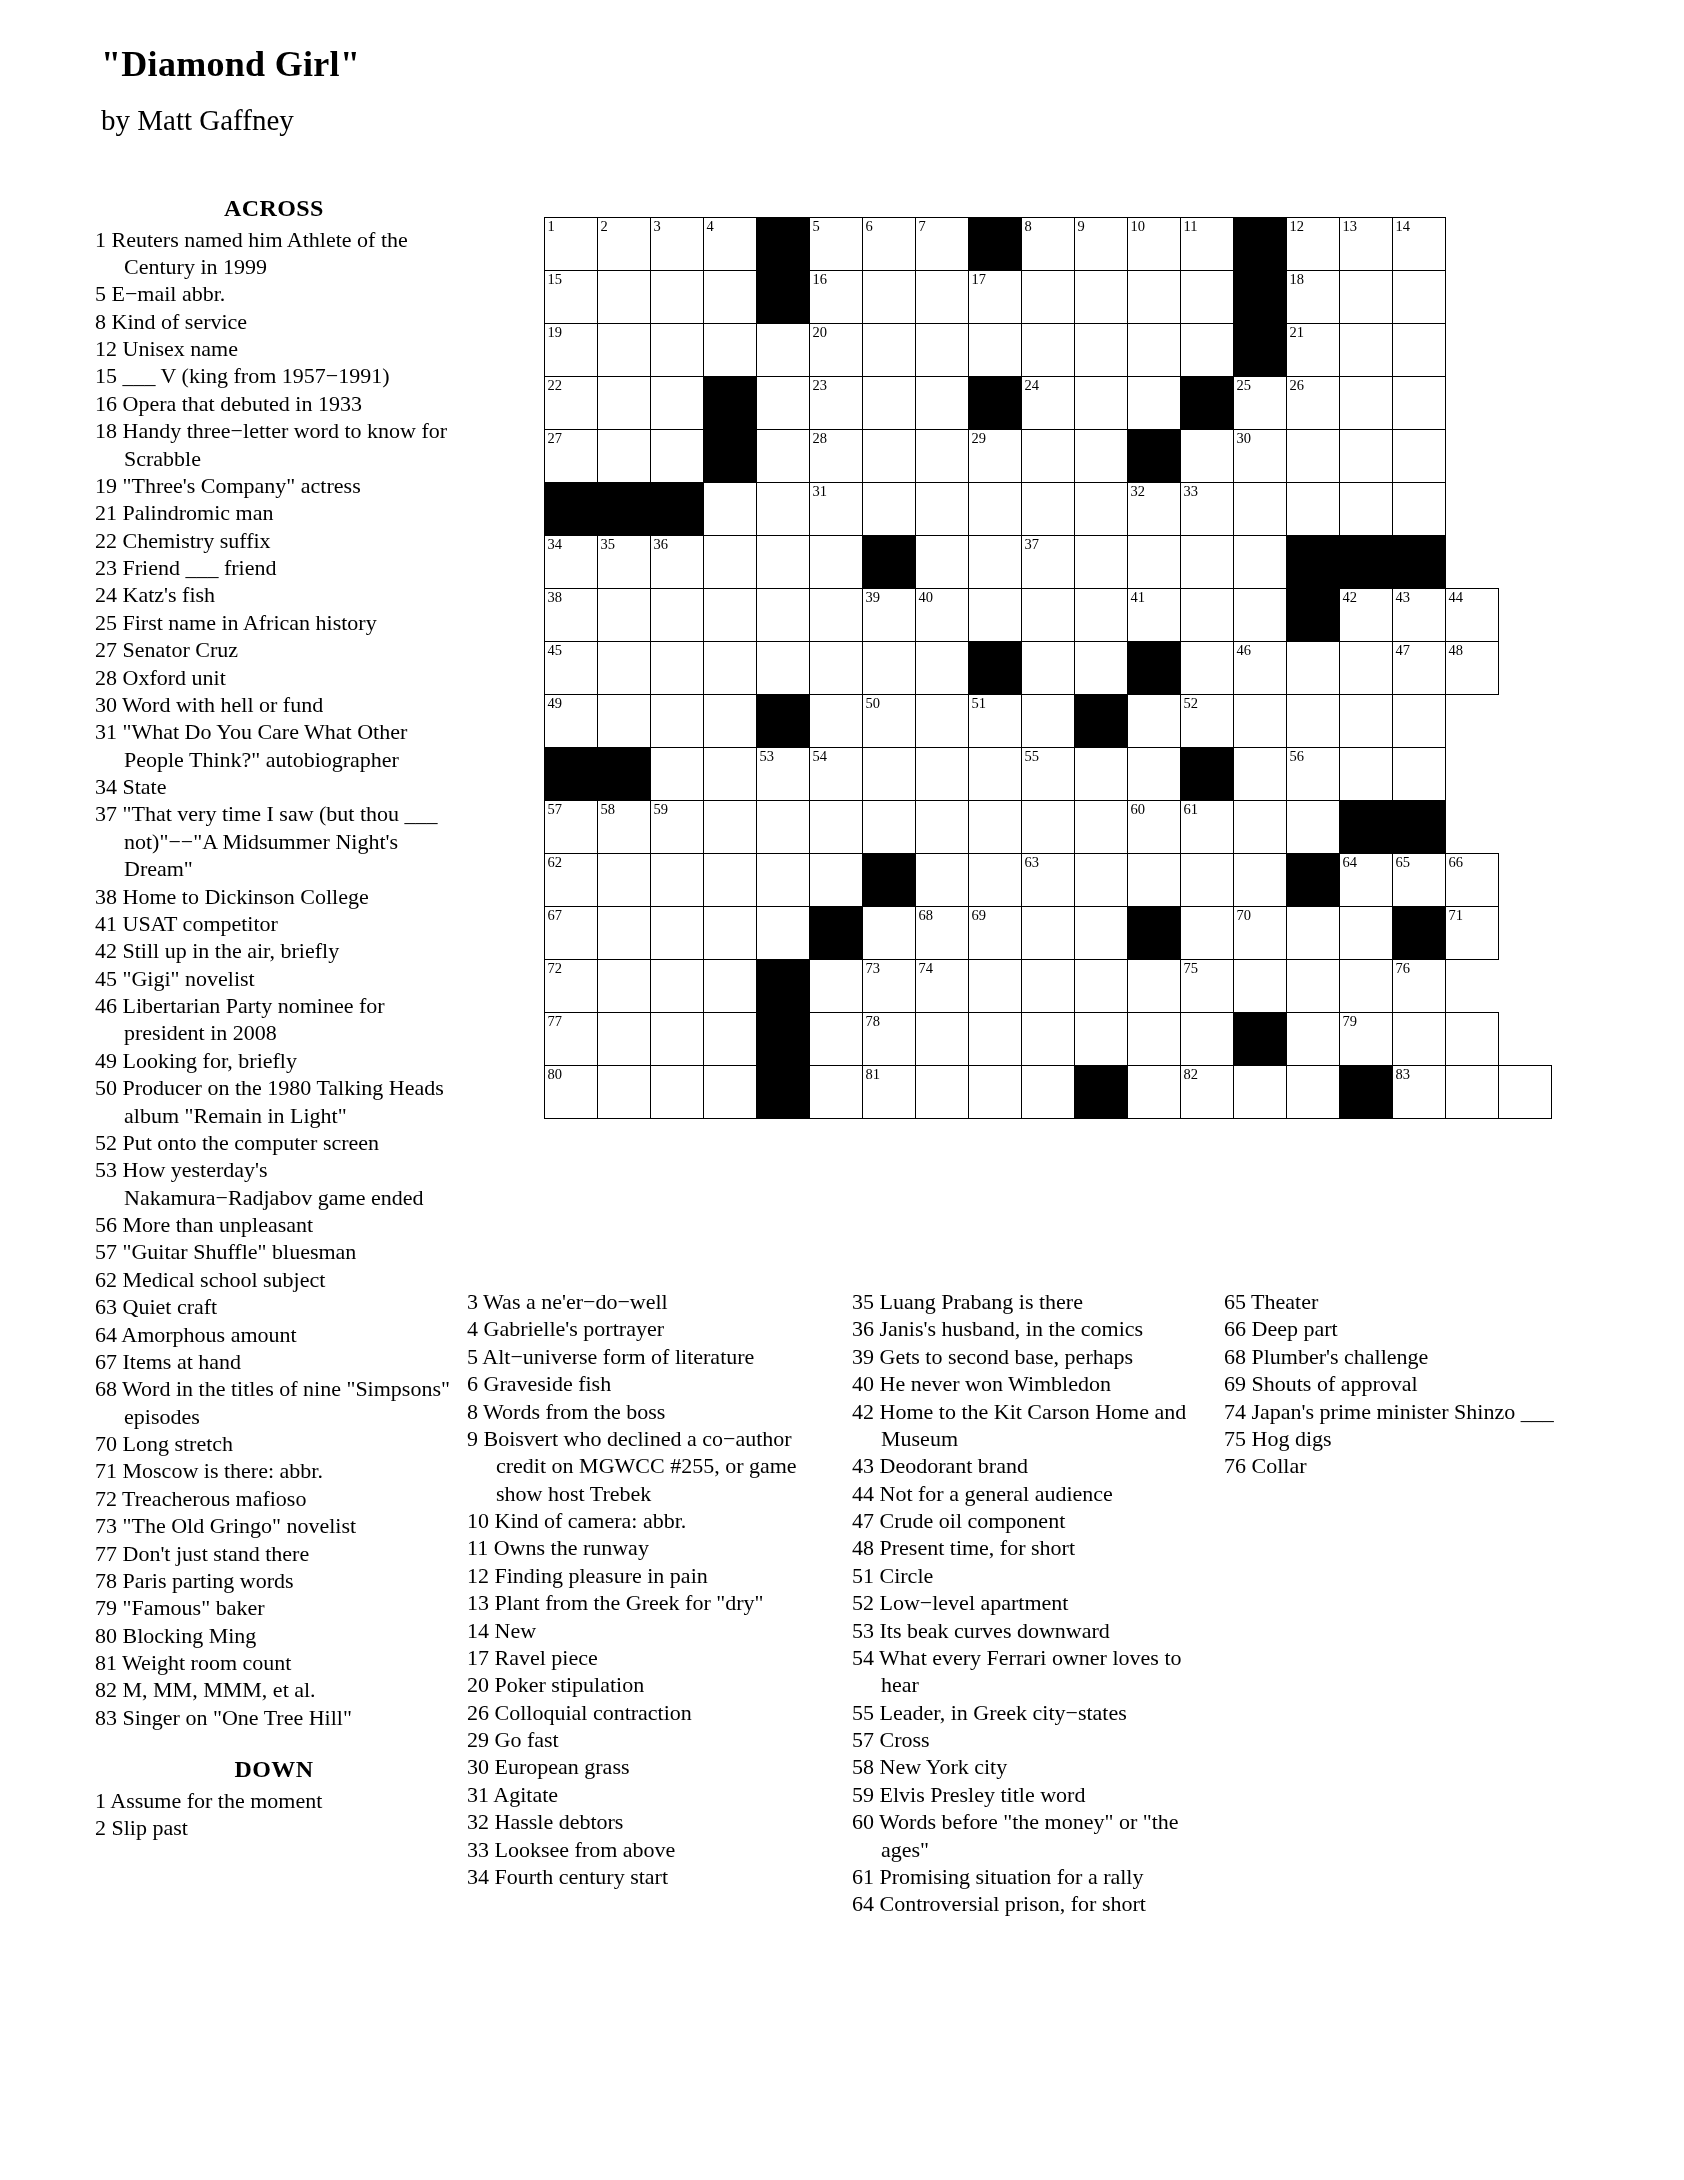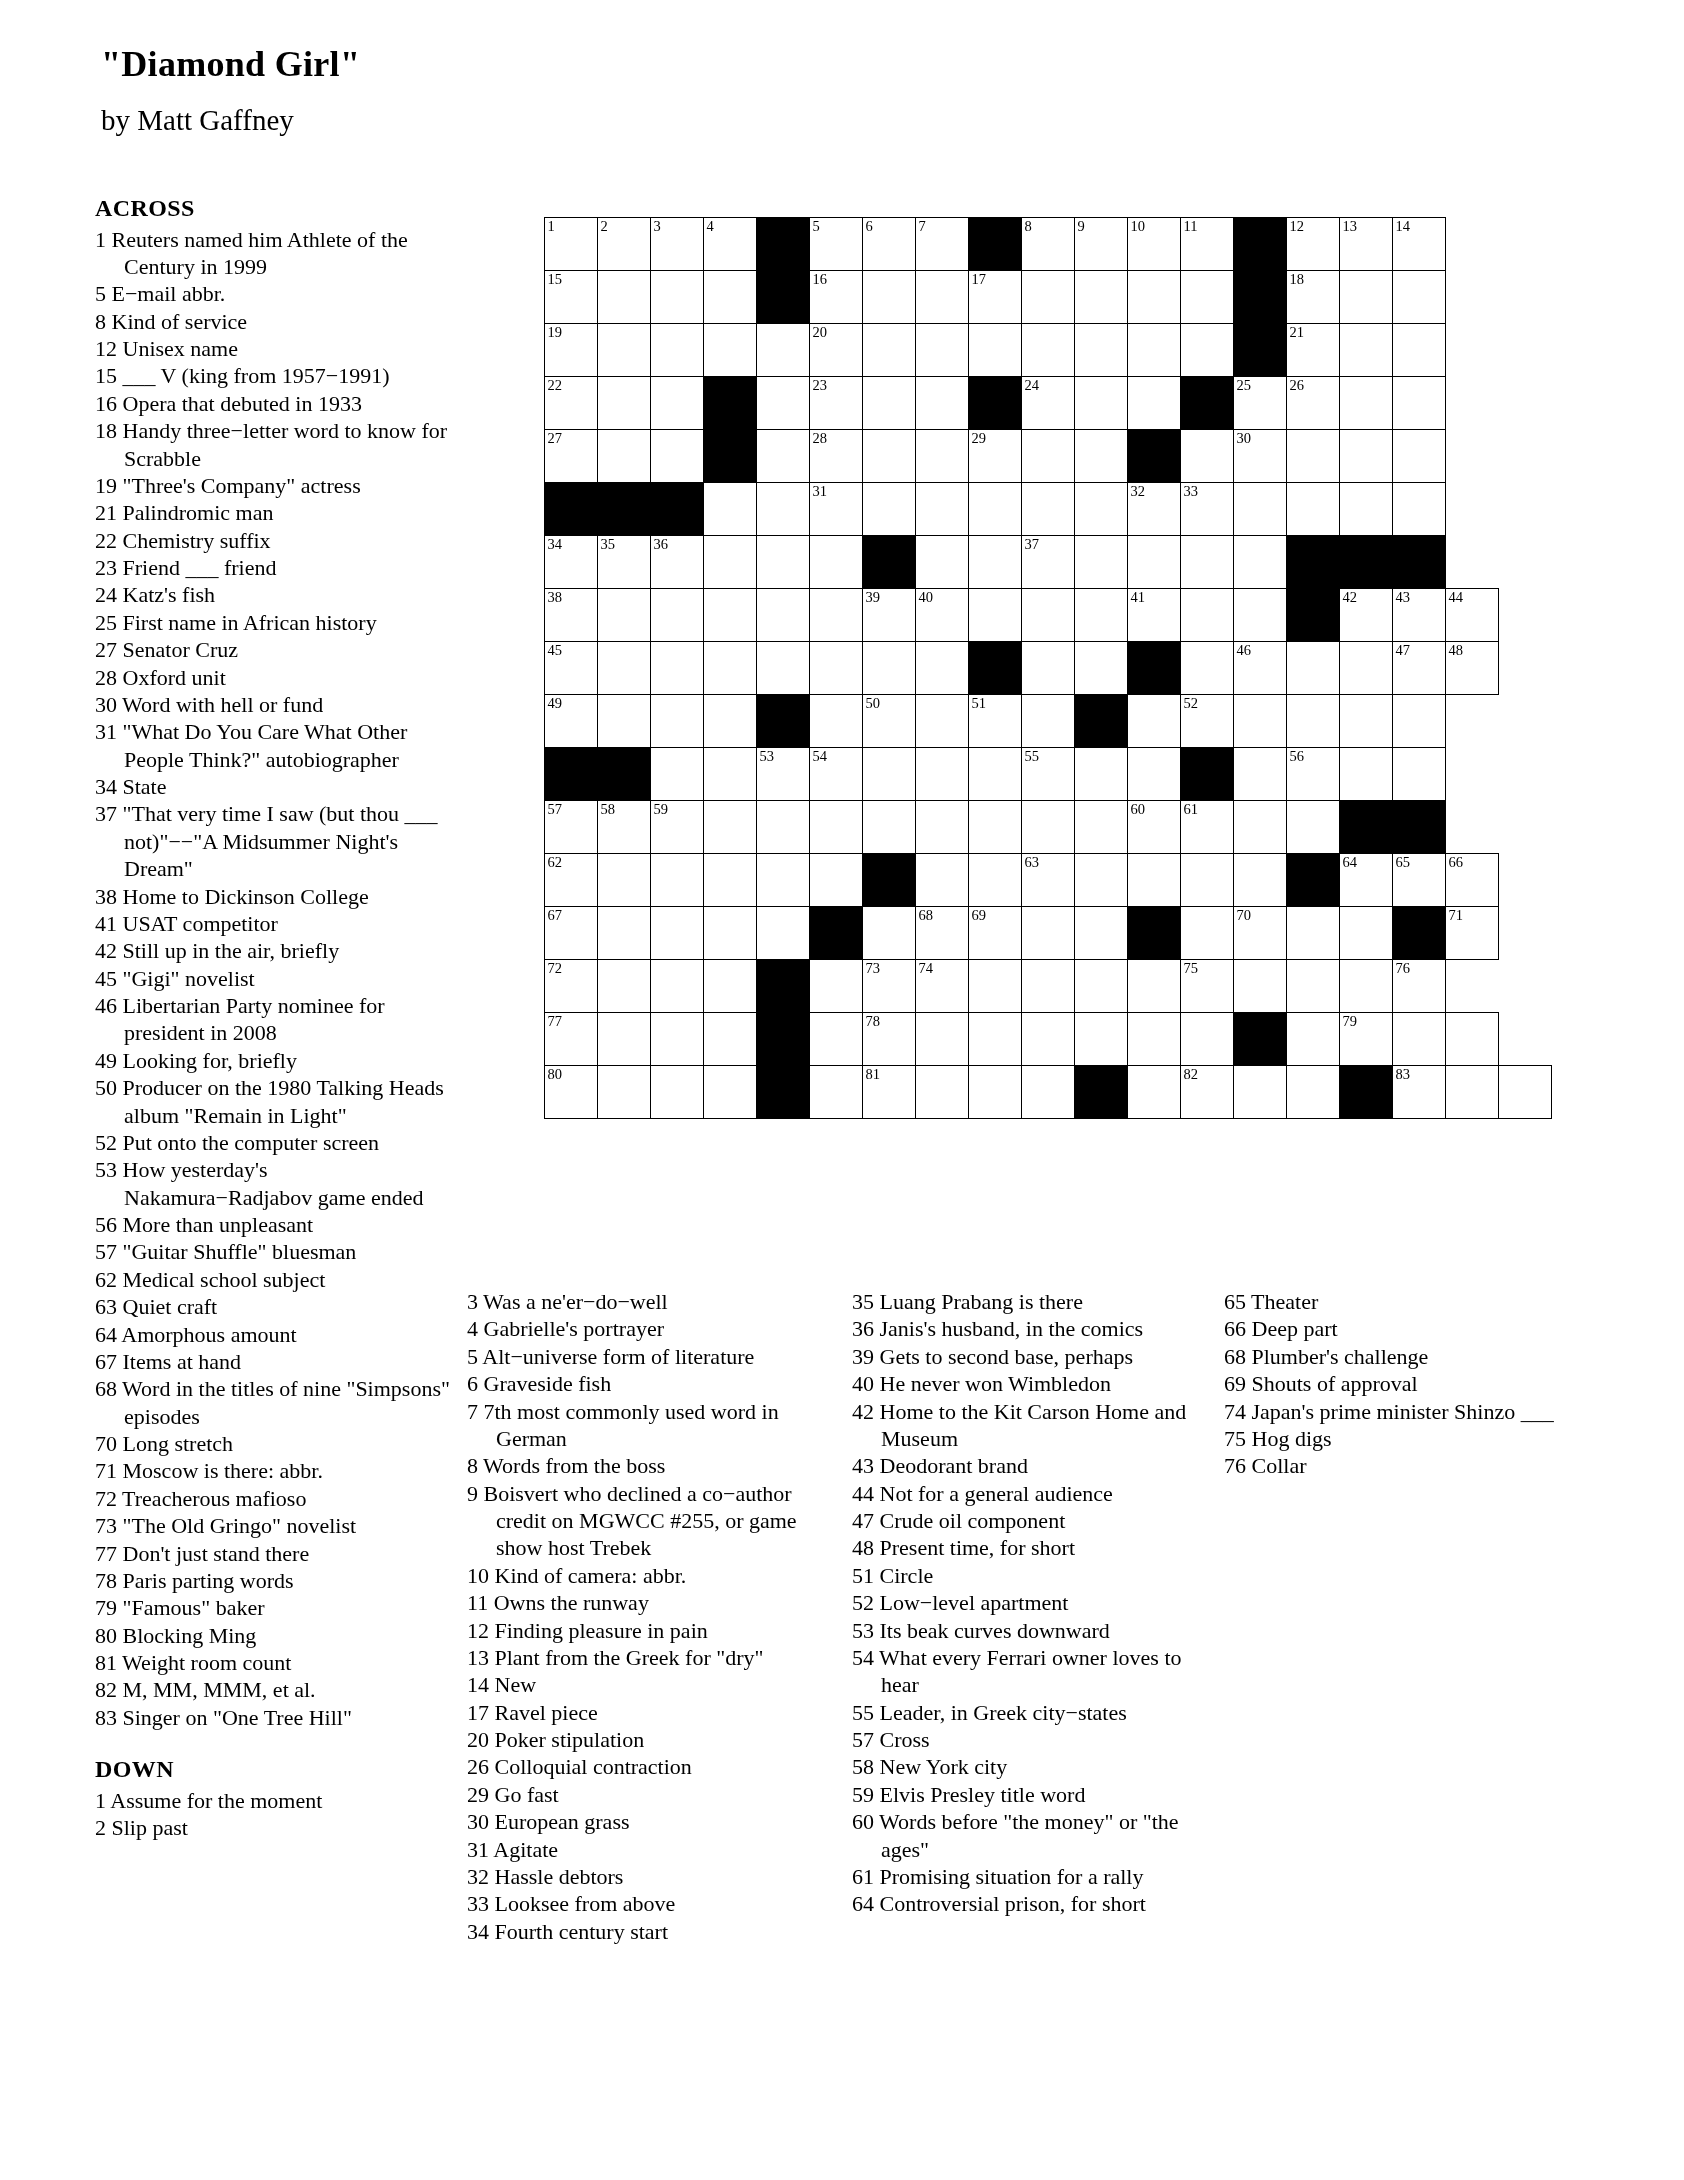--- a/index.html
+++ b/index.html
@@ -61,20 +61,21 @@
   .col-c {
     left: 1224px;
     top: 1288px;
     width: 358px;
   }
   .section-head {
     font-weight: bold;
     font-size: 24px;
     letter-spacing: 0.4px;
     margin-bottom: 1.7px;
+    text-align: center;
   }
   .section-head.down { margin-top: 24px; }
   .clue {
     display: block;
     padding-left: 29px;
     text-indent: -29px;
     margin-bottom: 0px;
   }
   .clue .num {
     display: inline;
@@ -175,21 +176,20 @@
         <div class="clue"><span class="num">2 </span><span>Slip past</span></div>
       </div>
   </div>
 
   <div class="clue-col col-a">
     <div id="down-list-a">
         <div class="clue"><span class="num">3 </span><span>Was a ne'er−do−well</span></div>
         <div class="clue"><span class="num">4 </span><span>Gabrielle's portrayer</span></div>
         <div class="clue"><span class="num">5 </span><span>Alt−universe form of literature</span></div>
         <div class="clue"><span class="num">6 </span><span>Graveside fish</span></div>
-        <div class="clue"><span class="num">7 </span><span>7th most commonly used word in German</span></div>
         <div class="clue"><span class="num">8 </span><span>Words from the boss</span></div>
         <div class="clue"><span class="num">9 </span><span>Boisvert who declined a co−author credit on MGWCC #255, or game show host Trebek</span></div>
         <div class="clue"><span class="num">10 </span><span>Kind of camera: abbr.</span></div>
         <div class="clue"><span class="num">11 </span><span>Owns the runway</span></div>
         <div class="clue"><span class="num">12 </span><span>Finding pleasure in pain</span></div>
         <div class="clue"><span class="num">13 </span><span>Plant from the Greek for "dry"</span></div>
         <div class="clue"><span class="num">14 </span><span>New</span></div>
         <div class="clue"><span class="num">17 </span><span>Ravel piece</span></div>
         <div class="clue"><span class="num">20 </span><span>Poker stipulation</span></div>
         <div class="clue"><span class="num">26 </span><span>Colloquial contraction</span></div>

